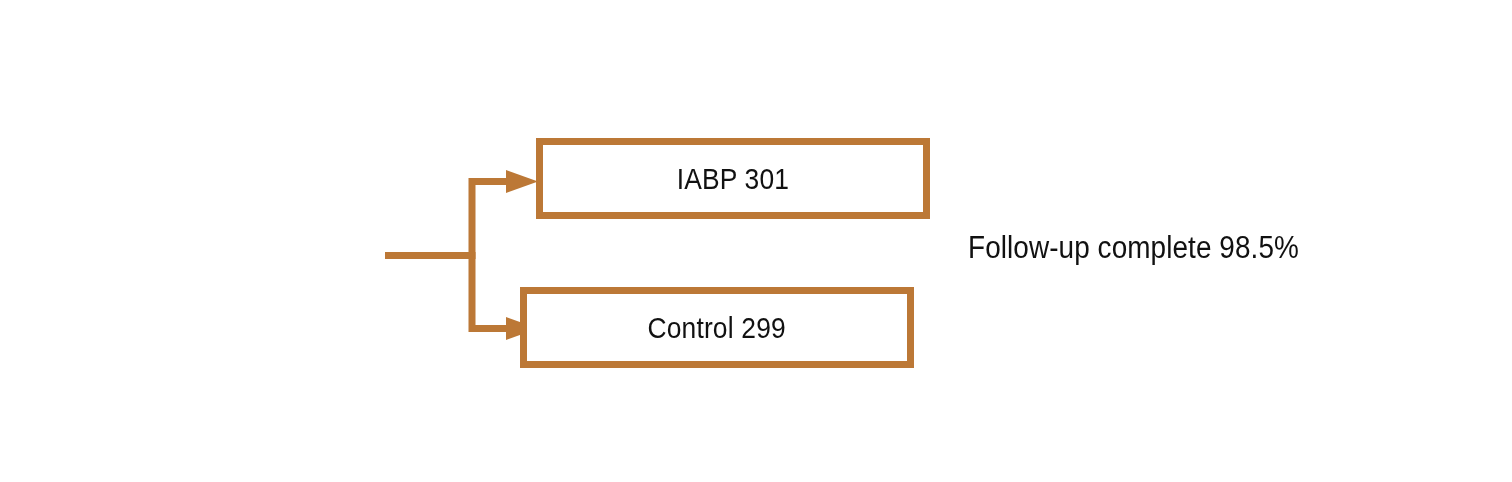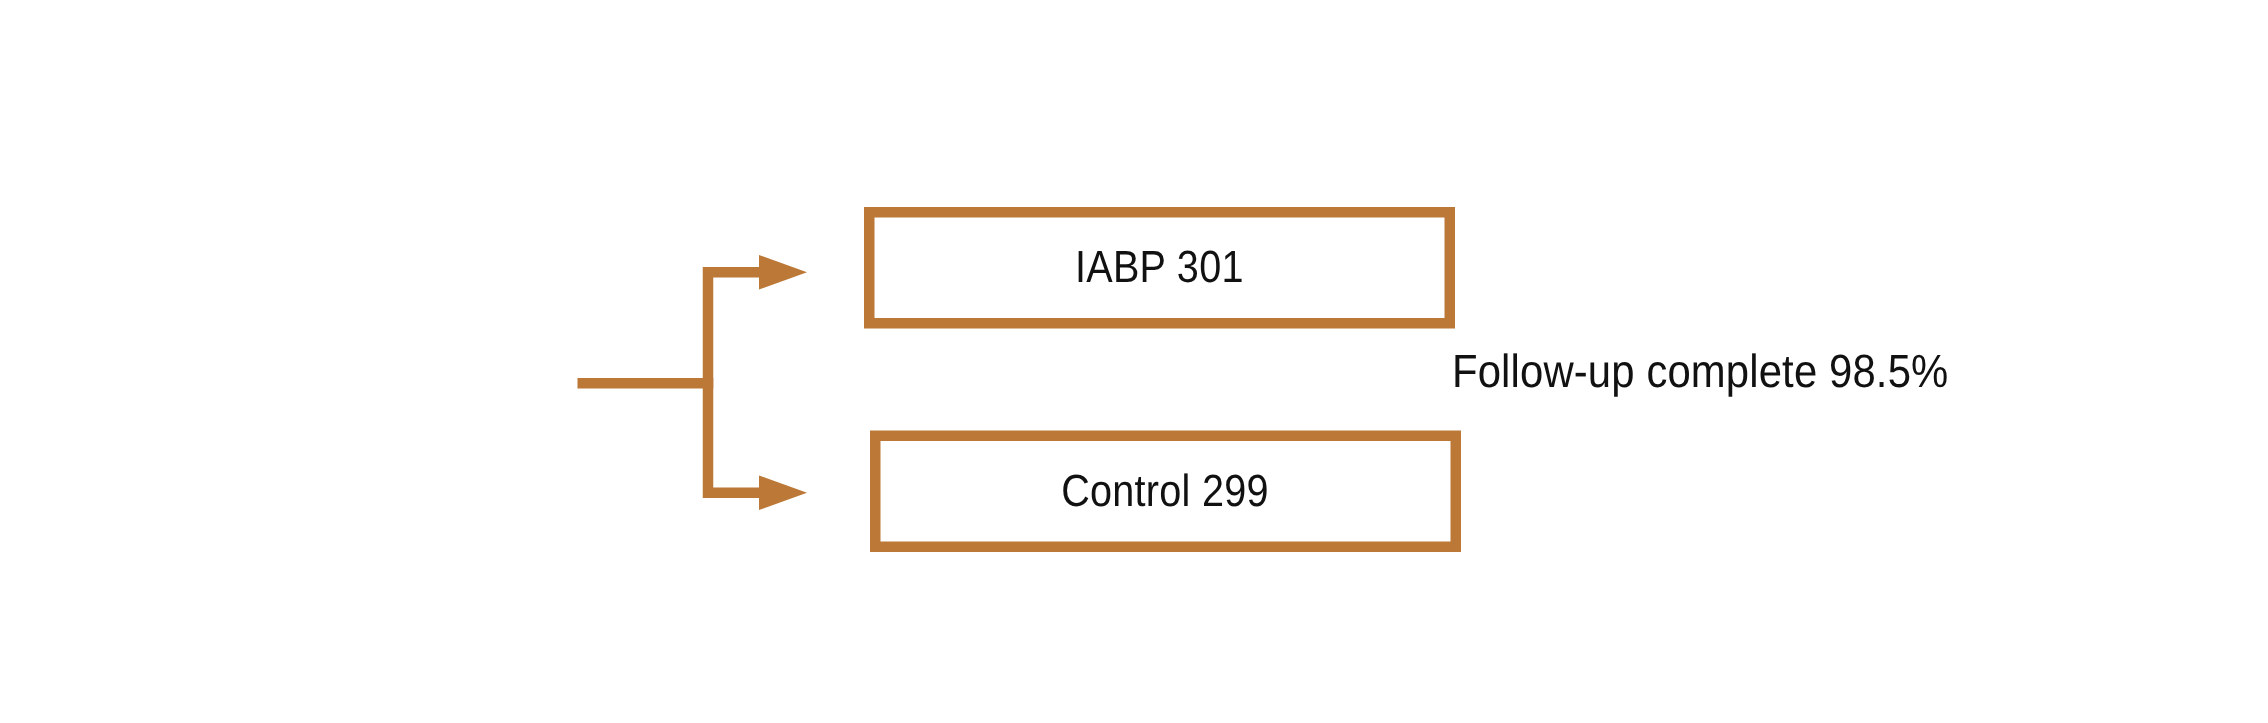--- a/index.html
+++ b/index.html
@@ -30,41 +30,40 @@
     position: absolute;
     box-sizing: border-box;
     background: #ffffff;
     border-style: solid;
     border-color: #bc7836;
     display: flex;
     flex-direction: column;
     align-items: center;
     justify-content: center;
     color: #111111;
-    margin-left: 40px;
   }
 
   #box-patients {
     left: 148px;
     top: 170px;
     width: 240px;
     height: 171px;
     border-width: 7px;
     z-index: 2;
   }
   #box-iabp {
     left: 536px;
     top: 138px;
     width: 394px;
     height: 81px;
     border-width: 7px;
     z-index: 2;
   }
   #box-control {
-    left: 540px;
+    left: 520px;
     top: 287px;
     width: 394px;
     height: 81px;
     border-width: 7px;
     z-index: 2;
   }
 
   .box-line {
     display: block;
     text-align: center;

